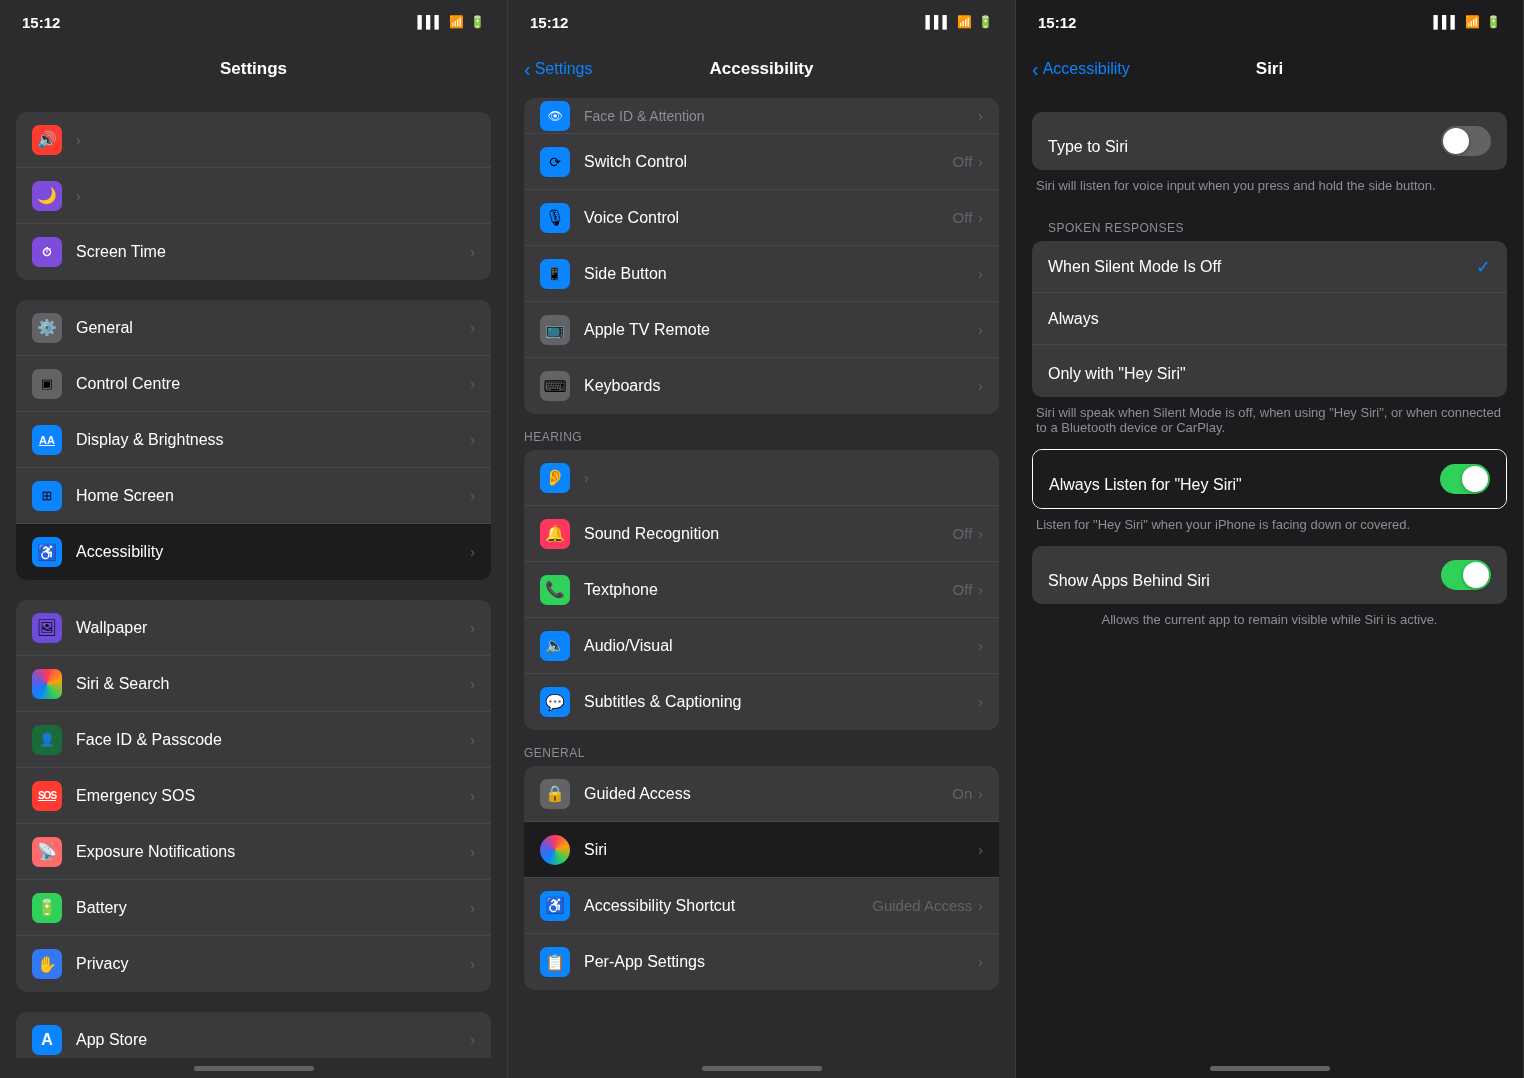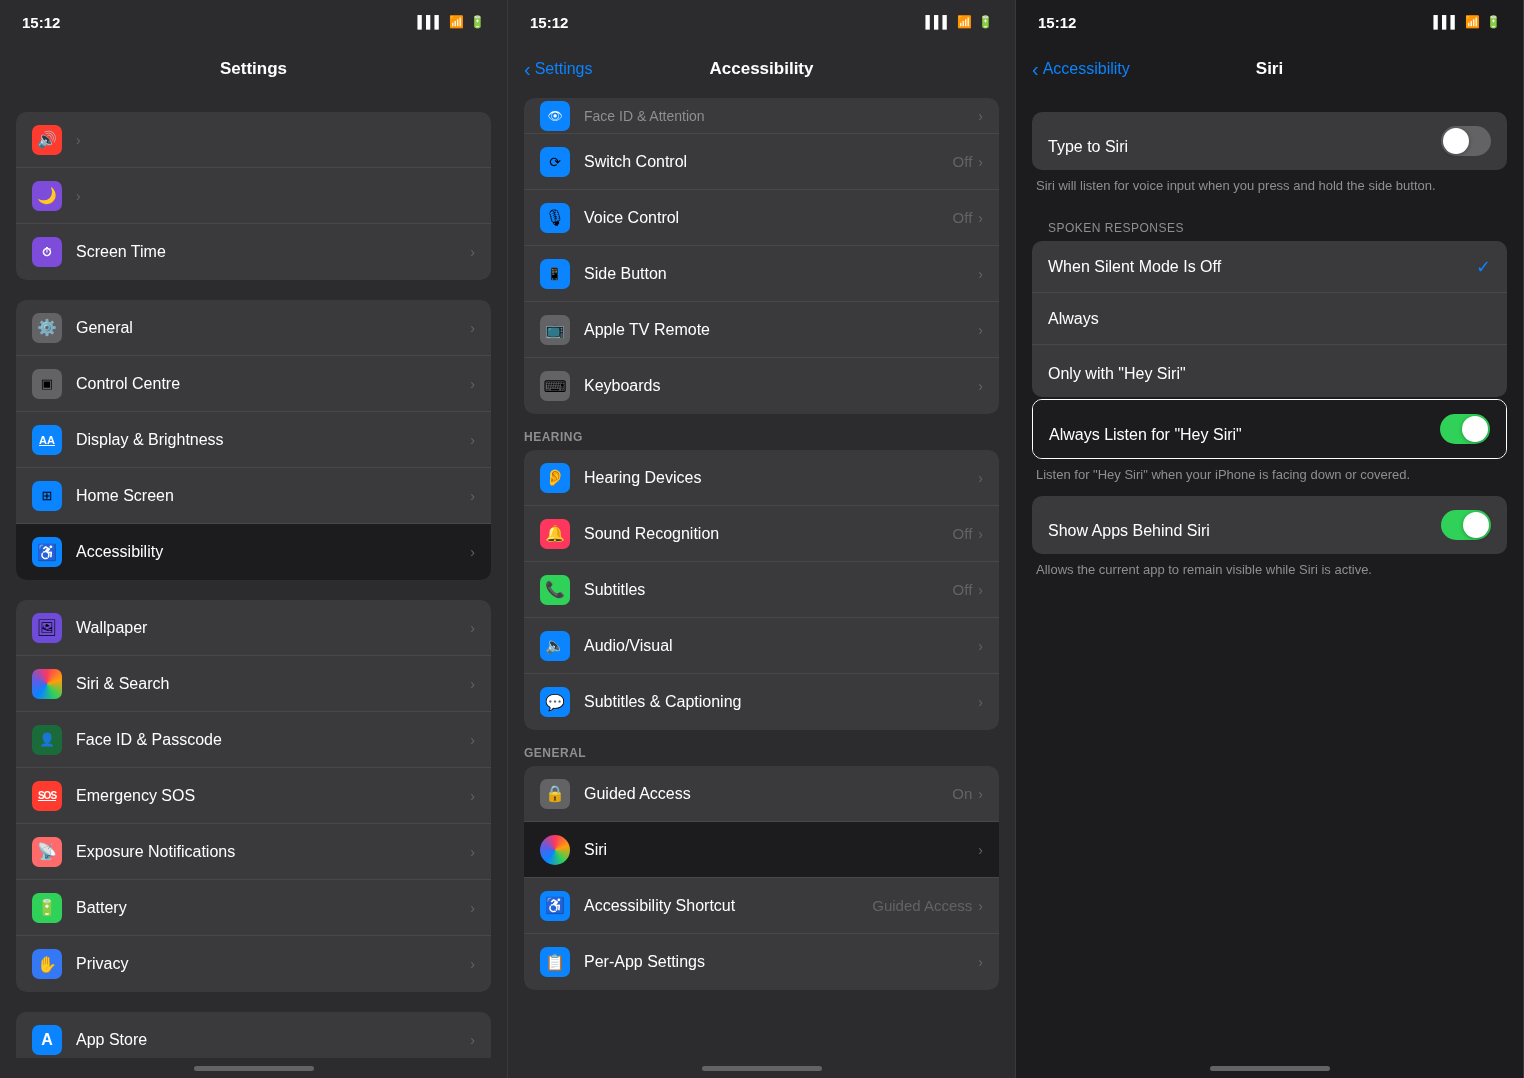--- a/index.html
+++ b/index.html
@@ -127,21 +127,21 @@
     }
 
     .group-spacer {
       height: 18px;
     }
 
     
     .section-header {
       padding: 14px 16px 6px 16px;
       font-size: 12px;
-      font-weight: 700;
+      font-weight: 400;
       color: #8e8e93;
       text-transform: uppercase;
       letter-spacing: 0.5px;
     }
 
     
     #panel1 .settings-item {
       margin-left: 0;
       margin-right: 0;
     }
@@ -469,32 +469,31 @@
         <div class="item-icon bg-gray">⌨</div>
         <span class="item-label">Keyboards</span>
         <span class="item-chevron">›</span>
       </div>
     </div>
 
     <div class="section-header">HEARING</div>
     <div class="group-block" style="margin: 0 16px 2px 16px; border-radius:10px; overflow:hidden;">
       <div class="settings-item">
         <div class="item-icon bg-blue">👂</div>
-        <span class="item-label">Hearing Devices</span>
         <span class="item-chevron">›</span>
       </div>
       <div class="settings-item">
         <div class="item-icon bg-pink">🔔</div>
         <span class="item-label">Sound Recognition</span>
         <span class="item-value">Off</span>
         <span class="item-chevron">›</span>
       </div>
       <div class="settings-item">
         <div class="item-icon bg-green">📞</div>
-        <span class="item-label">Subtitles</span>
+        <span class="item-label">Textphone</span>
         <span class="item-value">Off</span>
         <span class="item-chevron">›</span>
       </div>
       <div class="settings-item">
         <div class="item-icon bg-blue">🔈</div>
         <span class="item-label">Audio/Visual</span>
         <span class="item-chevron">›</span>
       </div>
       <div class="settings-item">
         <div class="item-icon bg-blue">💬</div>
@@ -572,34 +571,35 @@
         <span class="card-label">When Silent Mode Is Off</span>
         <span class="checkmark">✓</span>
       </div>
       <div class="card-row">
         <span class="card-label">Always</span>
       </div>
       <div class="card-row">
         <span class="card-label">Only with "Hey Siri"</span>
       </div>
     </div>
+    <div style="padding: 6px 4px 14px 4px; font-size:13px; color:#8e8e93;">Siri will speak when Silent Mode is off, when using "Hey Siri", or when connected to a Bluetooth device or CarPlay.</div>
 
     <div class="card" style="background:#1c1c1e; border: 1.5px solid #fff;">
       <div class="card-row" style="background:#1c1c1e;">
         <span class="card-label">Always Listen for "Hey Siri"</span>
         <div class="toggle on"></div>
       </div>
     </div>
     <div style="padding: 6px 4px 14px 4px; font-size:13px; color:#8e8e93;">Listen for "Hey Siri" when your iPhone is facing down or covered.</div>
 
     <div class="card">
       <div class="card-row">
         <span class="card-label">Show Apps Behind Siri</span>
         <div class="toggle on"></div>
       </div>
     </div>
-    <div style="padding: 6px 4px 14px 4px; font-size:13px; color:#8e8e93;">Allows the current app to remain visible while Siri is active.</div>
+    <div style="padding: 6px 4px 14px 4px; font-size:13px; color:#8e8e93;text-align:center;">Allows the current app to remain visible while Siri is active.</div>
   </div>
 
   <div class="home-indicator">
     <div class="home-bar"></div>
   </div>
 </div>
 
 </body></html>

